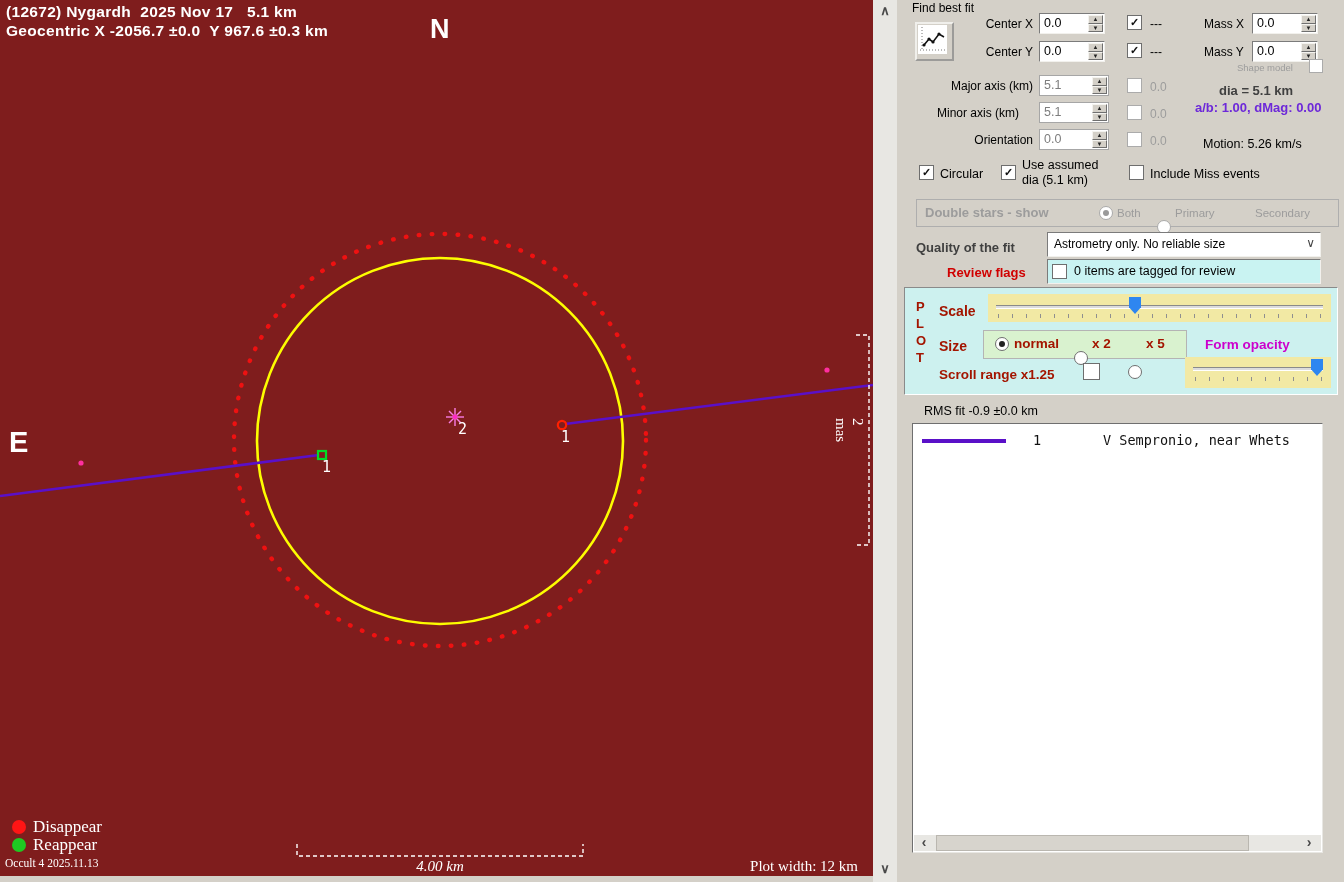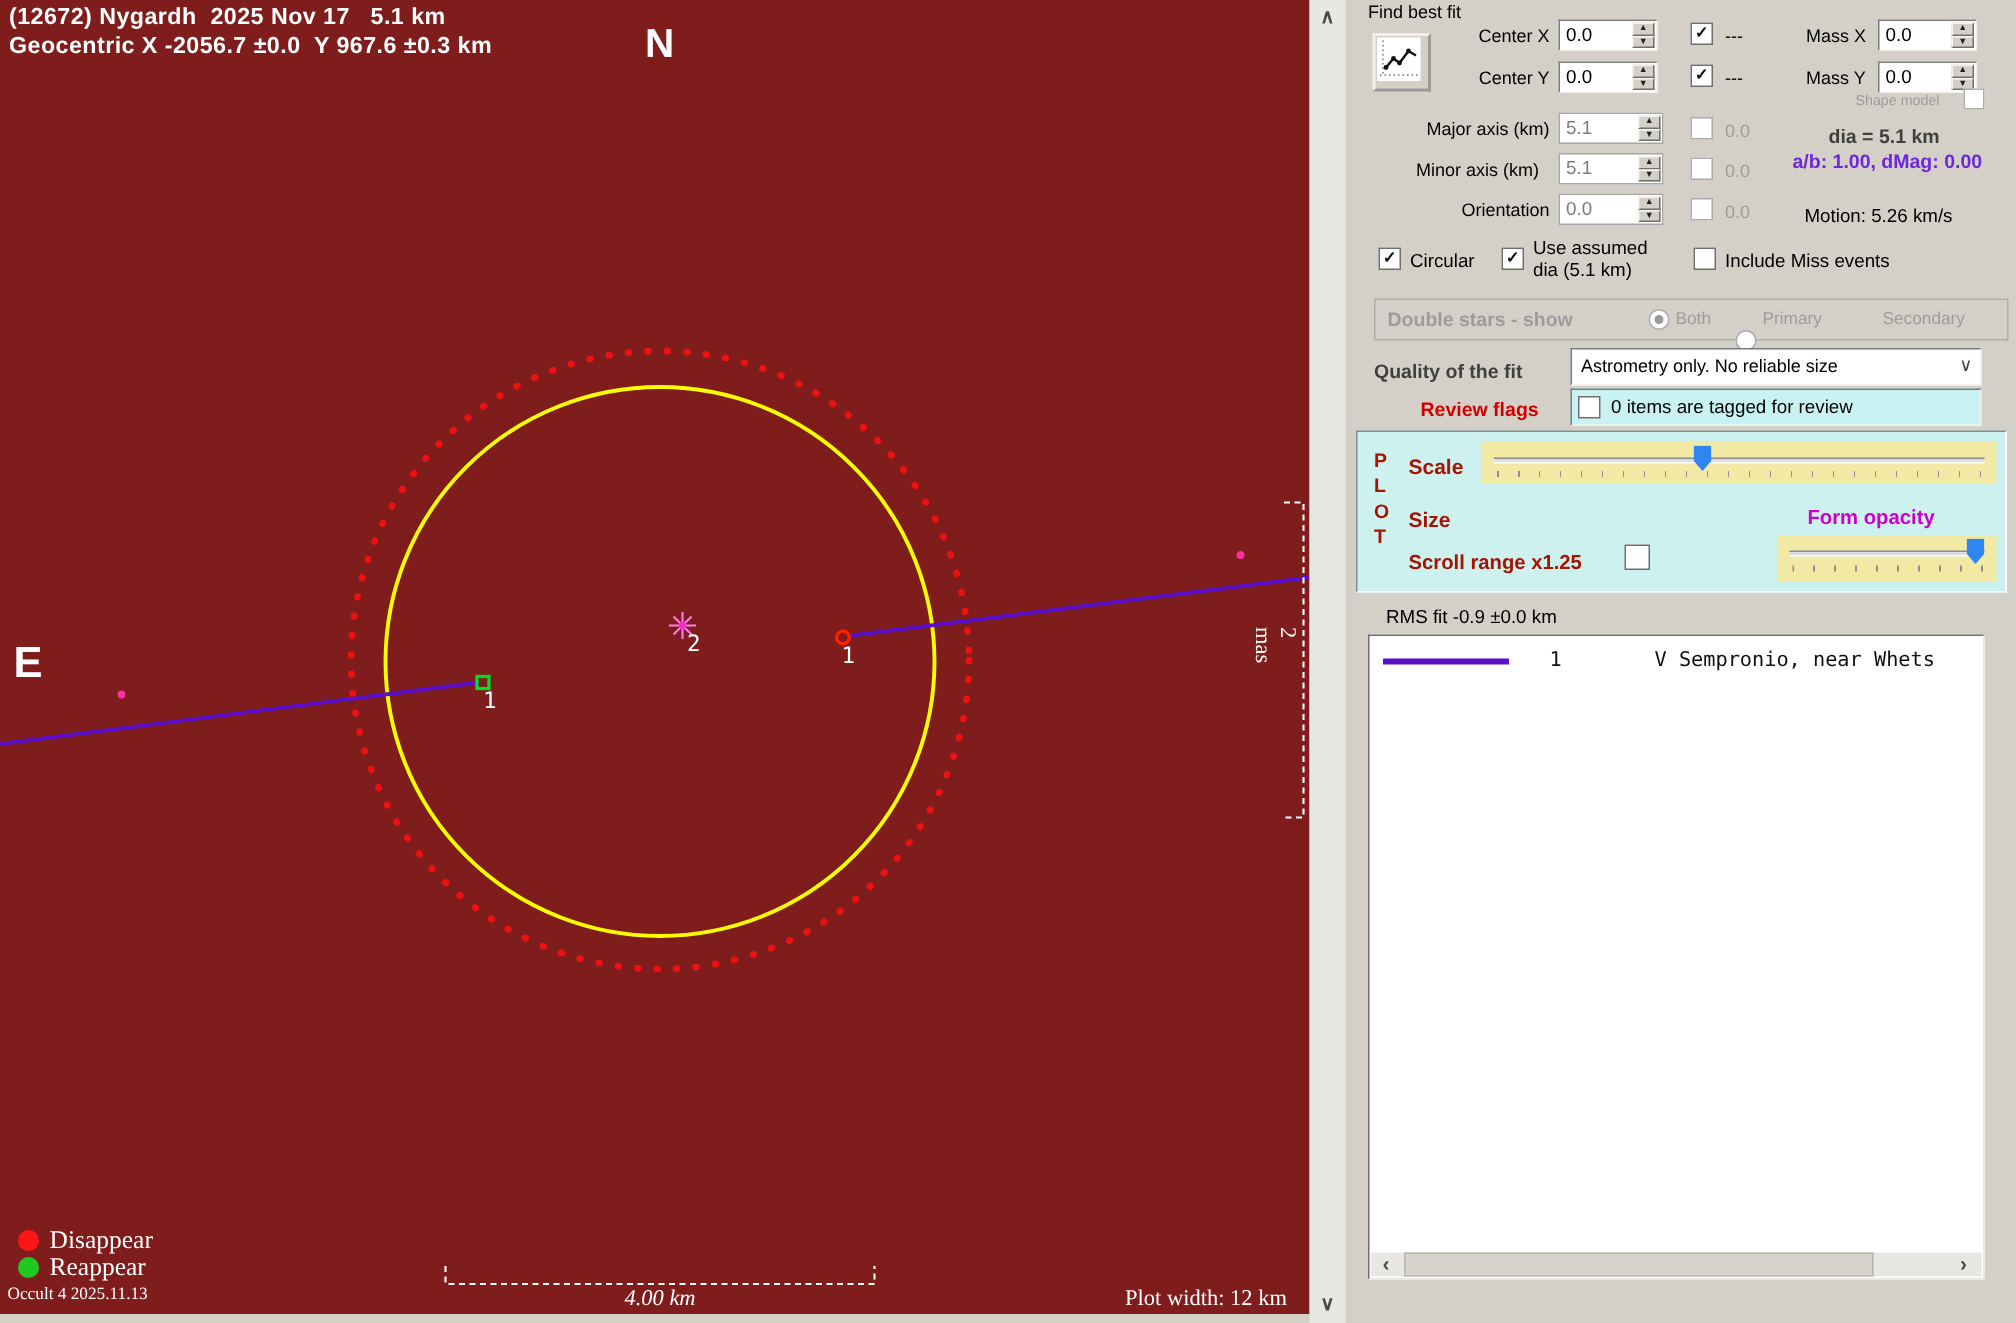--- a/index.html
+++ b/index.html
@@ -179,21 +179,21 @@
       <span>5.1</span>
       <span class="spin">
           <div>▲</div>
           <div>▼</div>
         </span>
     </div>
     <div class="abs cb dis" style="left:230px;top:78px"></div>
     <div class="abs gray" style="left:253px;top:80px">0.0</div>
     <div class="abs boldlbl green" style="left:322px;top:83px">dia = 5.1 km</div>
 
-    <div class="abs" style="left:40px;top:106px;width:96px;text-align:center">Minor axis (km)</div>
+    <div class="abs" style="left:40px;top:106px;width:96px;text-align:left">Minor axis (km)</div>
     <div class="abs graybox tb" style="left:142px;top:102px;width:70px">
       <span>5.1</span>
       <span class="spin">
           <div>▲</div>
           <div>▼</div>
         </span>
     </div>
     <div class="abs cb dis" style="left:230px;top:105px"></div>
     <div class="abs gray" style="left:253px;top:107px">0.0</div>
     <div class="abs boldlbl blue" style="left:298px;top:100px">a/b: 1.00, dMag: 0.00</div>
@@ -251,20 +251,30 @@
       <div class="abs boldlbl maroon" style="left:11px;top:62px">T</div>
 
       <div class="abs boldlbl maroon" style="left:34px;top:15px;font-size:14px">Scale</div>
       <div class="abs sliderbox" style="left:83px;top:6px;width:343px;height:28px">
         <div class="groove" style="top:11px"></div>
         <div class="ticks" style="top:20px"></div>
         <div class="thumb" style="left:141px;top:3px"></div>
       </div>
 
       <div class="abs boldlbl maroon" style="left:34px;top:50px;font-size:14px">Size</div>
+      <div class="abs" style="left:78px;top:42px;width:202px;height:27px;background:#d9f2cf;border:1px solid #b4b4b4">
+        <div class="abs radio" style="left:11px;top:6px">
+            <i class="dot"></i>
+          </div>
+        <div class="abs boldlbl maroon" style="left:30px;top:5px;font-size:13.5px">normal</div>
+        <div class="abs radio" style="left:90px;top:6px"></div>
+        <div class="abs boldlbl maroon" style="left:108px;top:5px;font-size:13.5px">x 2</div>
+        <div class="abs radio" style="left:144px;top:6px"></div>
+        <div class="abs boldlbl maroon" style="left:162px;top:5px;font-size:13.5px">x 5</div>
+      </div>
       <div class="abs boldlbl magenta" style="left:300px;top:49px;font-size:13.5px">Form opacity</div>
 
       <div class="abs boldlbl maroon" style="left:34px;top:79px;font-size:13.5px">Scroll range x1.25</div>
       <div class="abs cb" style="left:178px;top:75px;width:15px;height:15px"></div>
       <div class="abs sliderbox" style="left:280px;top:69px;width:146px;height:31px">
         <div class="groove" style="top:10px"></div>
         <div class="ticks" style="top:20px"></div>
         <div class="thumb" style="left:126px;top:2px"></div>
       </div>
     </div>

